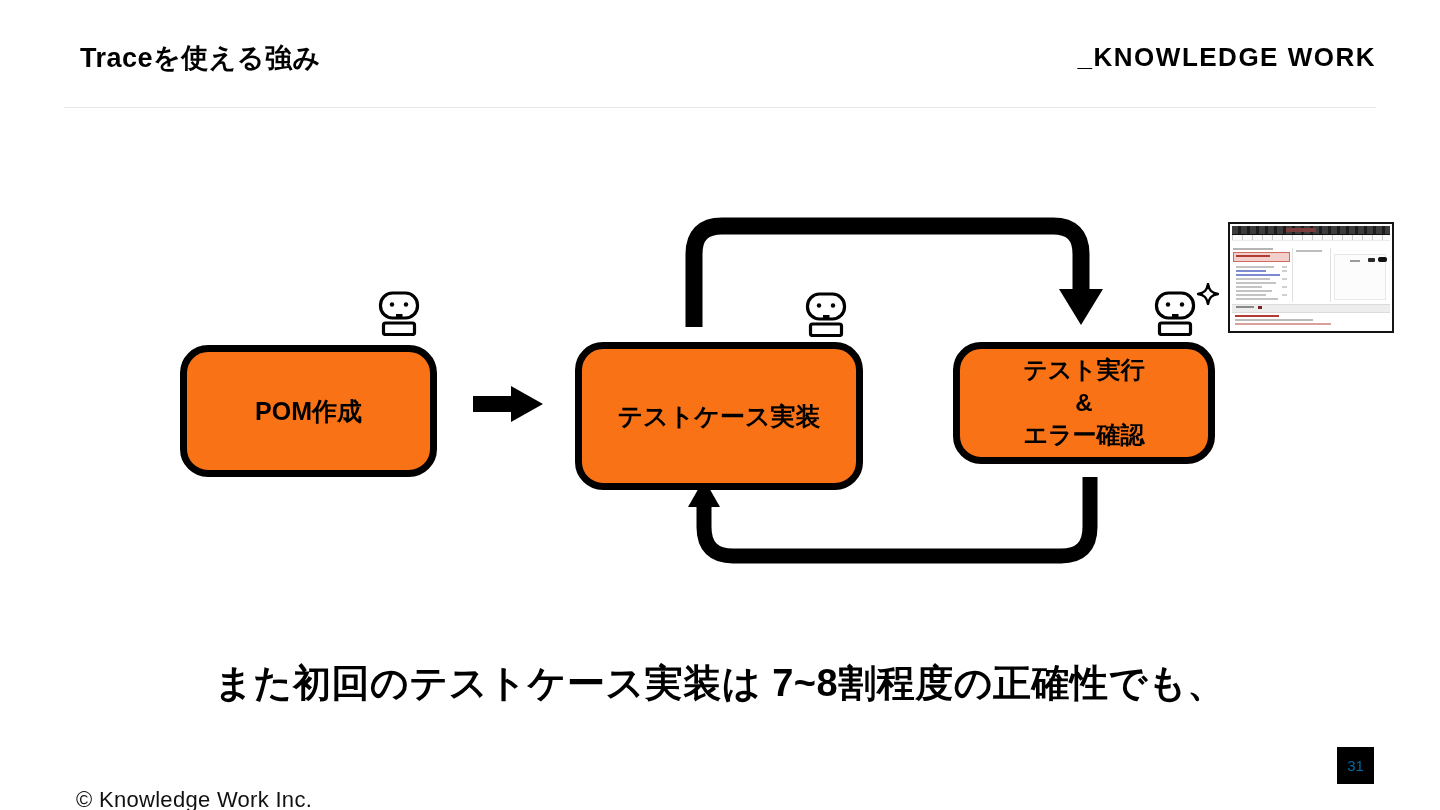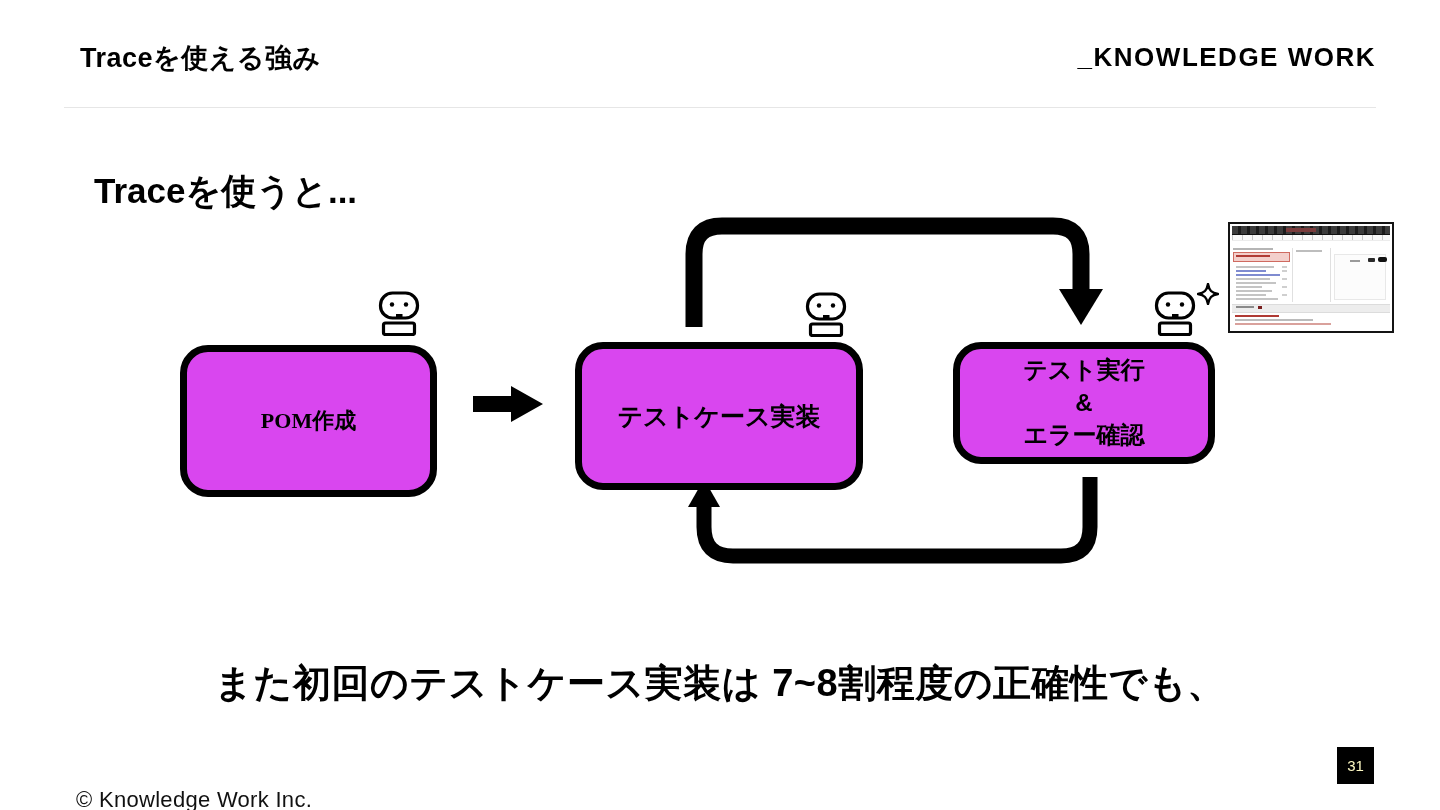--- a/index.html
+++ b/index.html
@@ -9,25 +9,25 @@
   }
   .abs{position:absolute;}
   
   .title{left:80px;top:40px;font-size:27px;font-weight:800;letter-spacing:.5px;}
   .logo{right:64px;top:42px;font-size:26px;font-weight:800;letter-spacing:1.5px;}
   .divider{left:64px;right:64px;top:107px;height:1px;background:#e6e6e6;}
   
   .heading{left:94px;top:168px;font-size:35px;font-weight:800;}
   
   .flowbox{
-    border:7px solid #000;border-radius:28px;background:#d946ef;
+    border:7px solid #000;border-radius:28px;background:#f97316;
     display:flex;align-items:center;justify-content:center;text-align:center;
     font-weight:800;box-sizing:border-box;
   }
-  .box-pom{left:180px;top:345px;width:257px;height:152px;font-size:22px;font-family:Liberation Serif, serif;}
+  .box-pom{left:180px;top:345px;width:257px;height:132px;font-size:25px;}
   .box-testcase{left:575px;top:342px;width:288px;height:148px;font-size:25px;}
   .box-testrun{left:953px;top:342px;width:262px;height:122px;font-size:24px;line-height:1.35;}
   .flowbox .lbl{white-space:pre-line;}
   
   .arrows{left:0;top:0;width:1440px;height:810px;pointer-events:none;}
   
   .robot{width:44px;height:45px;}
   .robot1{left:377px;top:291px;}
   .robot2{left:804px;top:292px;}
   .robot3{left:1153px;top:291px;}
@@ -56,33 +56,32 @@
   .t-tabline{left:6px;top:82px;width:18px;height:2px;background:#8a8a8a;}
   .t-con1{left:5px;top:91px;width:44px;height:2px;background:#b03a34;}
   .t-con2{left:5px;top:95px;width:78px;height:2px;background:#bbb;}
   .t-con3{left:5px;top:99px;width:96px;height:2px;background:#d9a19c;}
   
   .msg{left:0;right:0;text-align:center;font-weight:900;font-size:38px;letter-spacing:.5px;}
   .msg1{top:624px;margin-top:34px;}
   .msg2{top:691px;}
   
   .copyright{left:76px;top:762px;font-size:22px;font-weight:400;color:#111;letter-spacing:.3px;margin-top:25px;}
-  .pagebadge{left:1337px;top:747px;width:37px;height:37px;background:#000;color:#fef9c3;
+  .pagebadge{left:1337px;top:747px;width:37px;height:37px;background:#000;color:#0369a1;
     display:flex;align-items:center;justify-content:center;font-size:15px;}
 </style>
 </head>
 <body>
 
 <div class="slide">
 
   <div class="abs logo">_KNOWLEDGE WORK</div>
   <div class="abs title">Traceを使える強み</div>
   <div class="abs divider"></div>
 
-  <div class="abs heading">Traceを使うと...</div>
 
   <svg class="abs arrows" viewBox="0 0 1440 810" xmlns="http://www.w3.org/2000/svg">
     <g>
       <polygon points="473,396 511,396 511,386 543,404 511,422 511,412 473,412" fill="#000"></polygon>
     </g>
     <g>
       <path d="M 694 327 L 694 254 Q 694 226 722 226 L 1053 226 Q 1081 226 1081 254 L 1081 292" fill="none" stroke="#000" stroke-width="17"></path>
       <polygon points="1059,289 1103,289 1081,325" fill="#000"></polygon>
     </g>
     <g>

